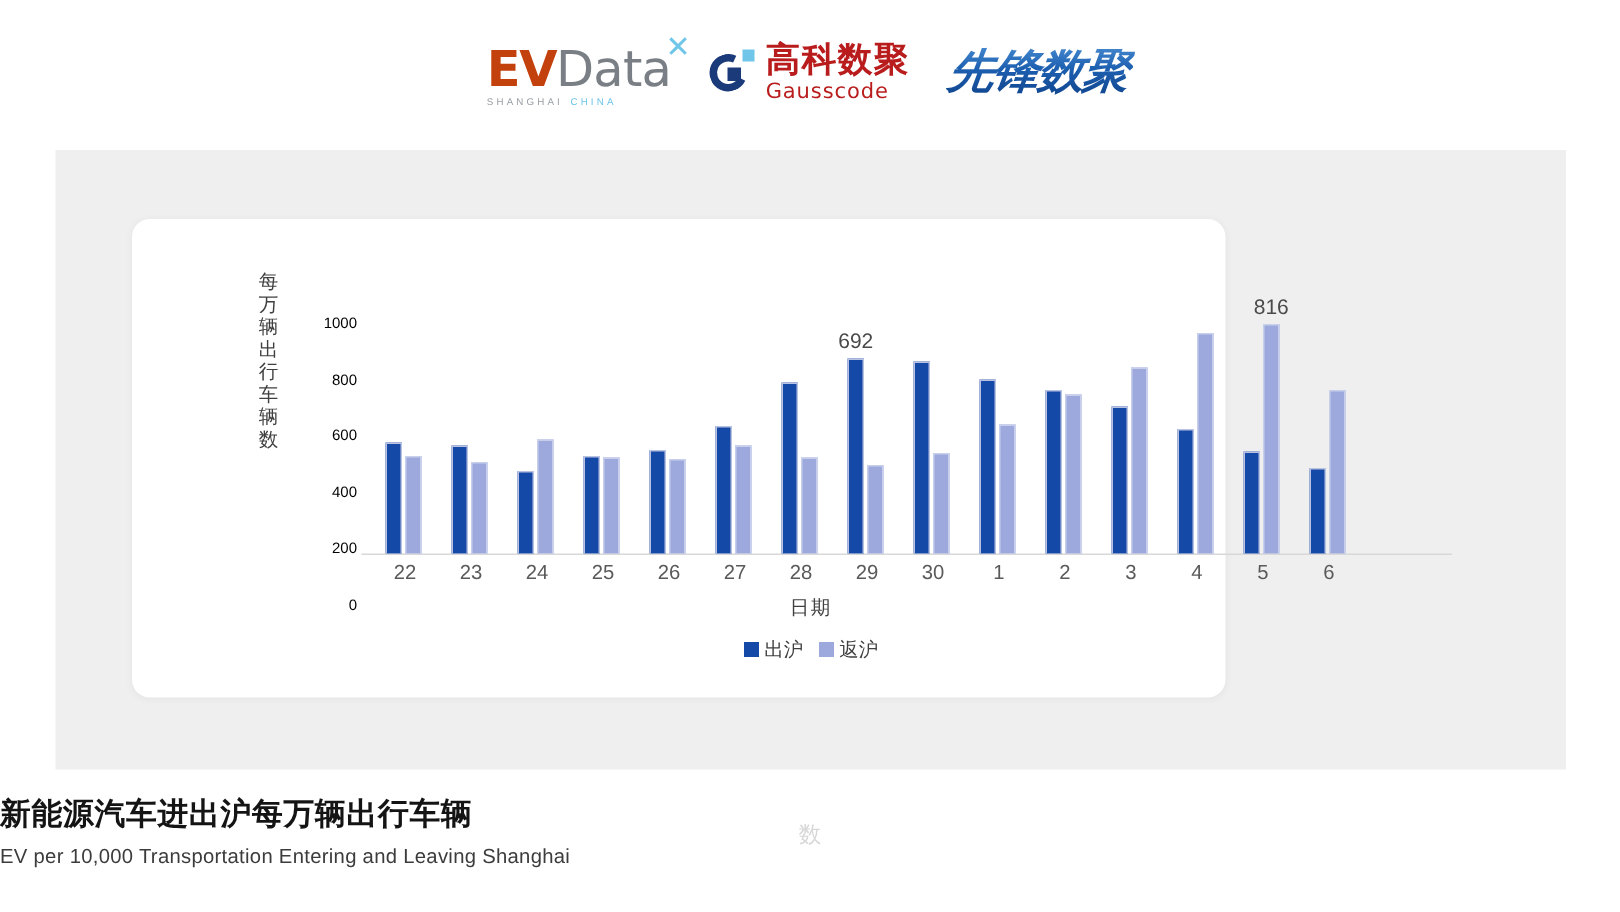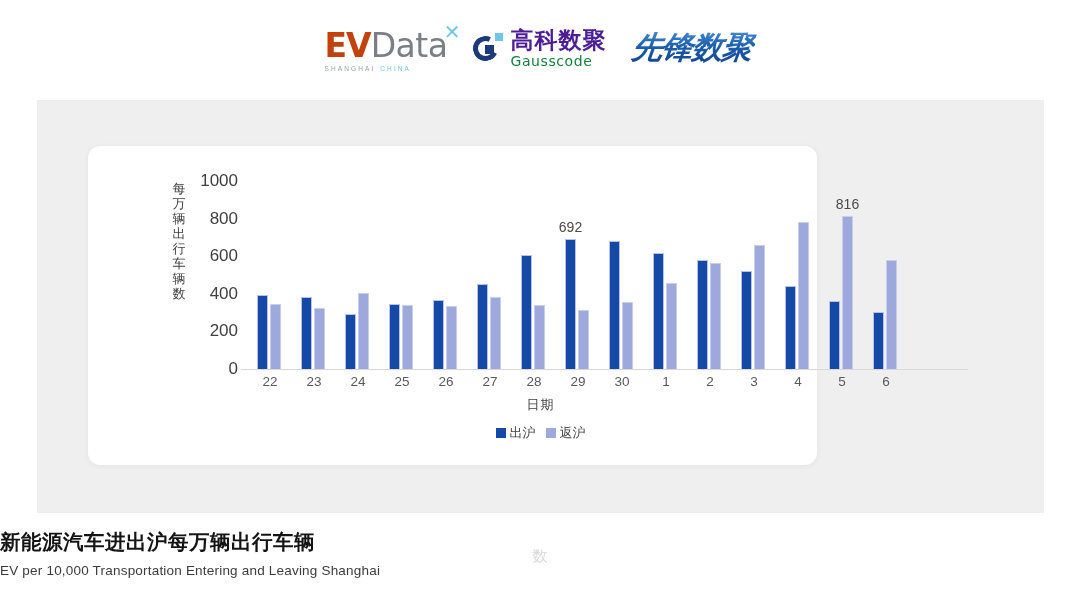--- a/index.html
+++ b/index.html
@@ -105,27 +105,27 @@
   .gauss-mark .dot {
     position: absolute;
     right: 0px; top: 0px;
     width: 8px; height: 8px;
     background: #6FC6E8;
   }
   .gauss-text { display: flex; flex-direction: column; line-height: 1; }
   .gauss-cn {
     font-size: 23px;
     font-weight: 700;
-    color: #4c1d95;
+    color: #b91c1c;
     letter-spacing: 1px;
     font-family: "DejaVu Sans", sans-serif;
   }
   .gauss-en {
     font-size: 14px;
-    color: #15803d;
+    color: #b91c1c;
     letter-spacing: 0.6px;
     margin-top: 2px;
     font-family: "DejaVu Sans", sans-serif;
   }
 
   
   .logo-xf {
     font-size: 31px;
     font-weight: 700;
     font-style: italic;
@@ -185,25 +185,26 @@
   .y-ticks {
     position: absolute;
     left: 102px;
     top: 0;
     width: 48px;
     height: 319px;
   }
   .y-tick {
     position: absolute;
     right: 0;
-    font-size: 17px;
-    color: #404040;
+    font-size: 10px;
+    color: #000000;
     transform: translateY(-50%);
     white-space: nowrap;
     font-family: "Liberation Sans", sans-serif;
+    margin-top: 35px;
   }
 
   .plot {
     position: absolute;
     left: 160px;
     top: 35px;
     width: 720px;
     height: 188px;
   }
   .plot-baseline {

